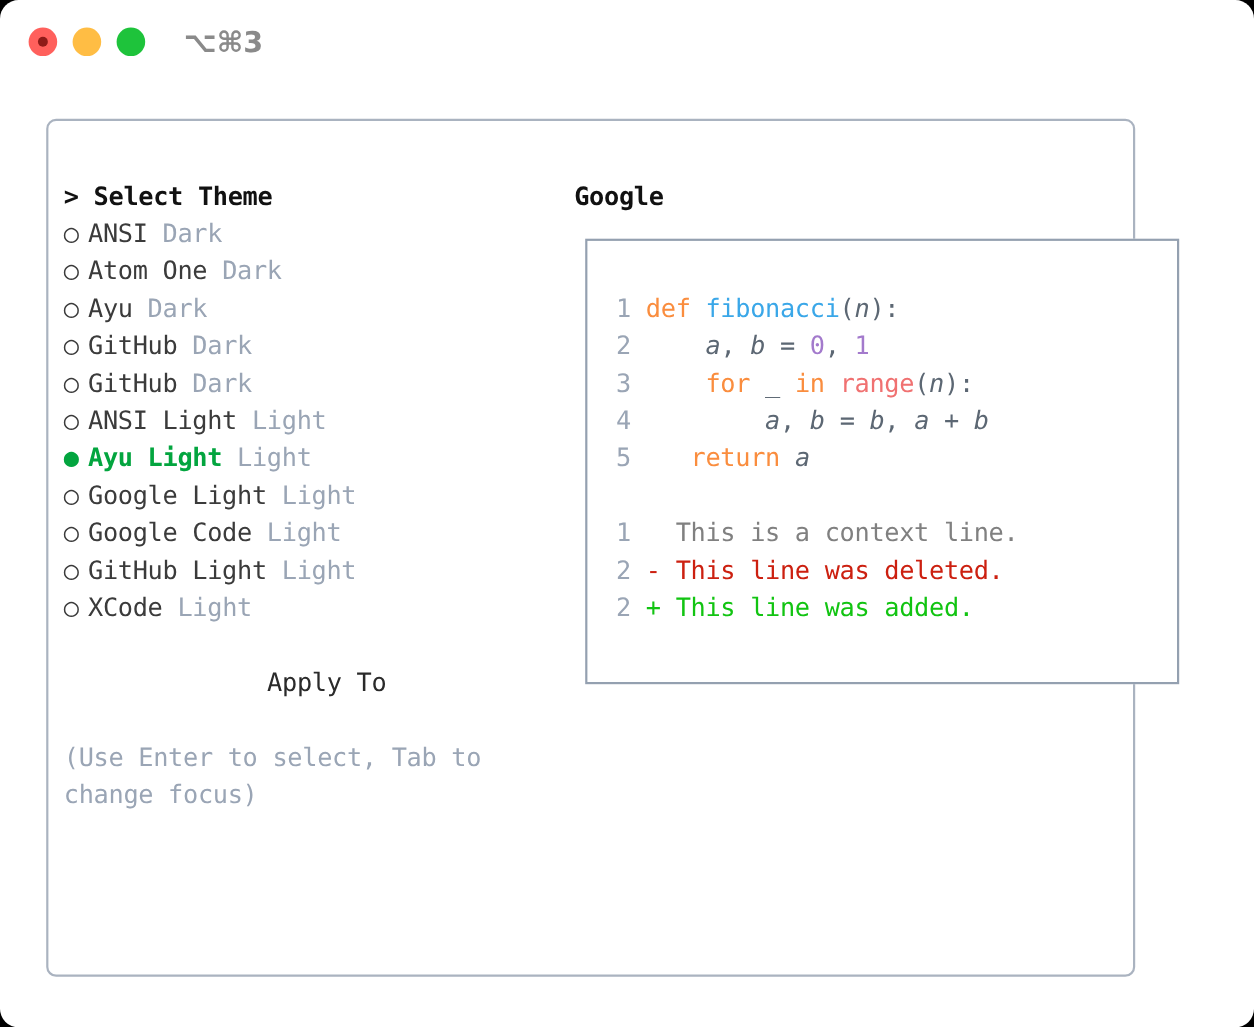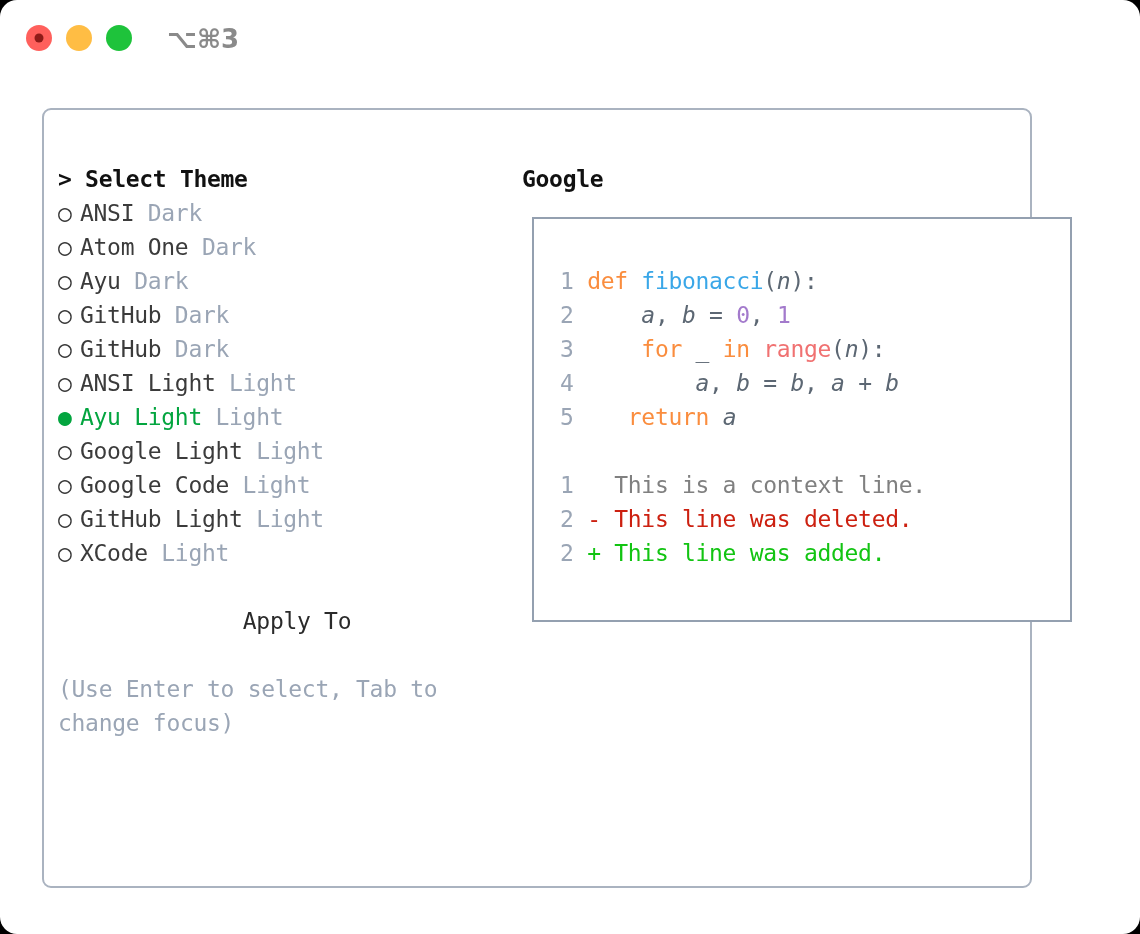--- a/index.html
+++ b/index.html
@@ -112,21 +112,21 @@
     white-space: pre;
     letter-spacing: -0.3px;
     color: #3b3b3b;
   }
   .bullet {
     display: inline-block;
     width: 22px;
     color: #3b3b3b;
   }
   .bullet.sel { color: #03a53f; }
-  .opt-label.sel { color: #03a53f; }
+  .opt-label.sel { color: #03a53f; font-weight: bold; }
   .badge {
     color: #9aa5b5;
   }
 
   .apply-header {
     font-size: 23px;
     line-height: 34px;
     white-space: pre;
     color: #2a2a2a;
     letter-spacing: -0.3px;

